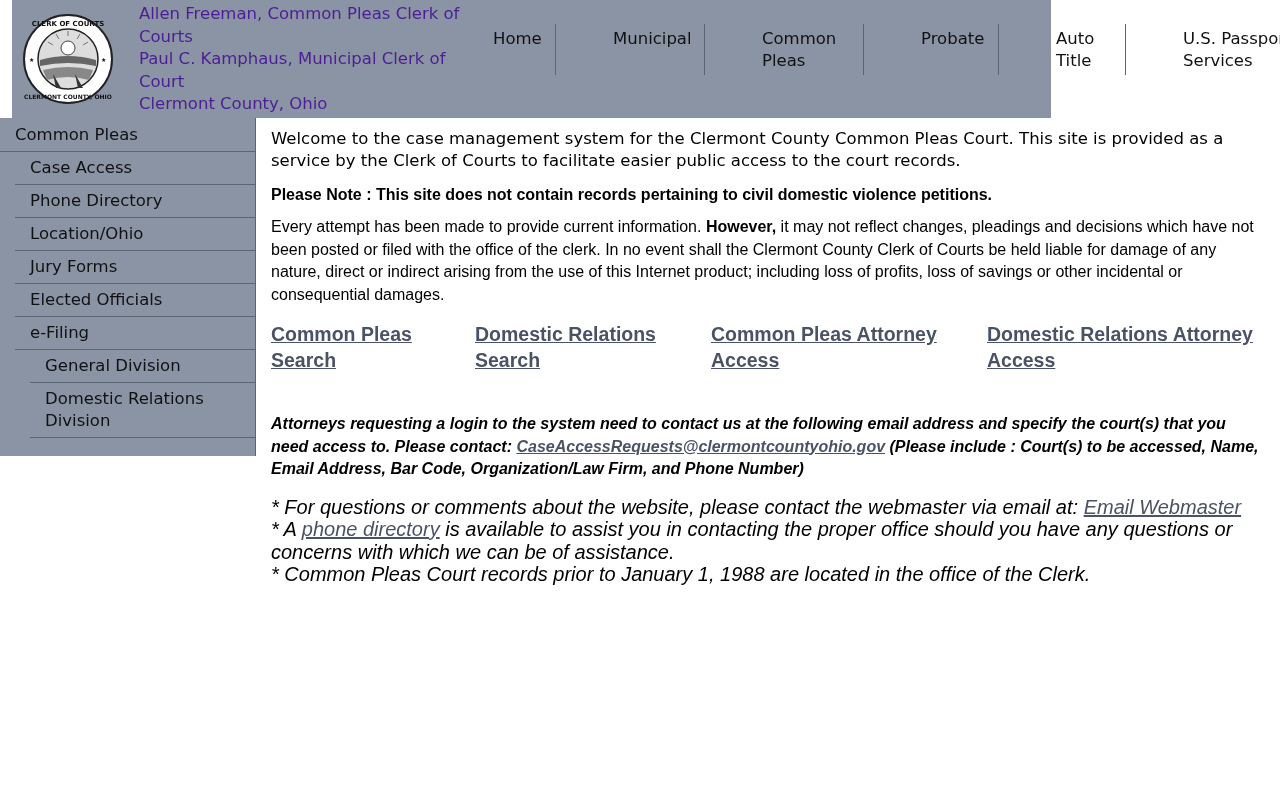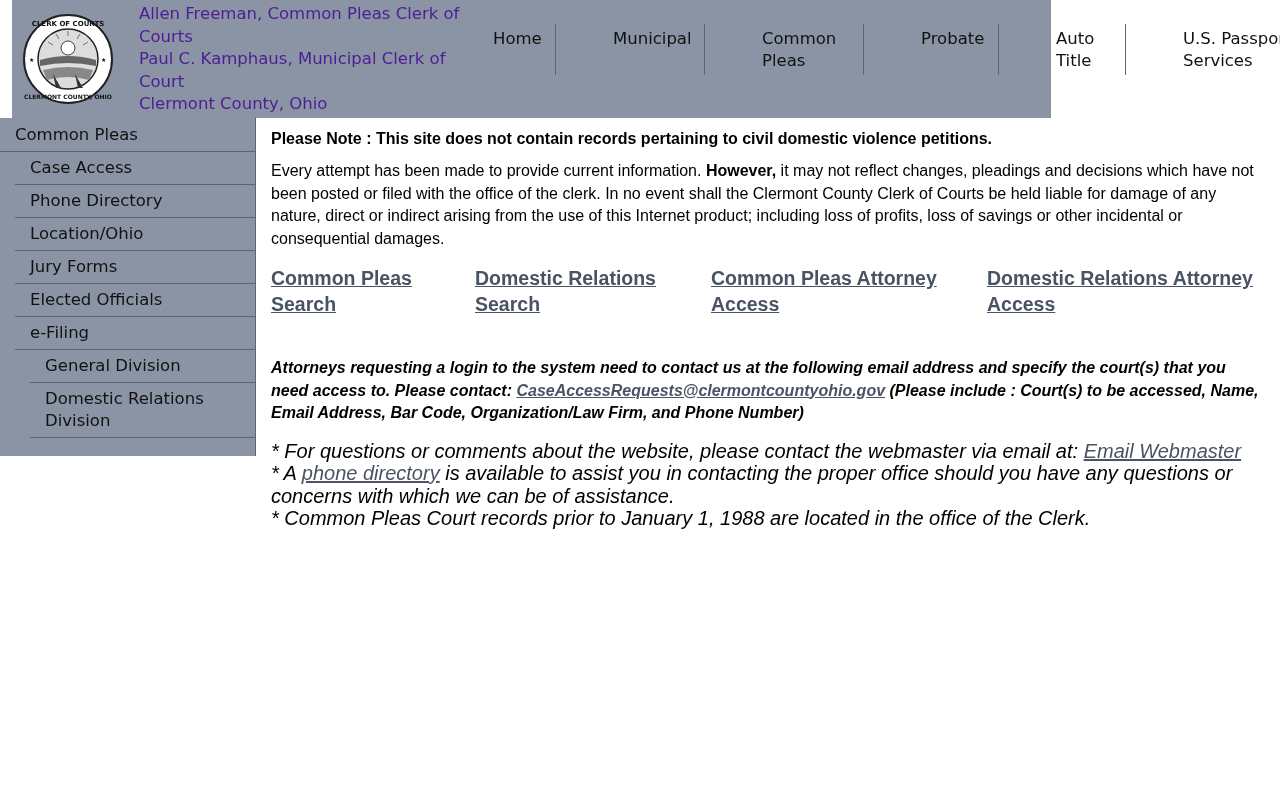--- a/index.html
+++ b/index.html
@@ -72,20 +72,21 @@
   <a class="side-item lvl1">Phone Directory</a>
   <a class="side-item lvl1">Location/Ohio</a>
   <a class="side-item lvl1">Jury Forms</a>
   <a class="side-item lvl1">Elected Officials</a>
   <a class="side-item lvl1">e-Filing</a>
   <a class="side-item lvl2">General Division</a>
   <a class="side-item lvl2">Domestic Relations Division</a>
 </aside>
 
 <main class="main">
+  <p class="p-welcome">Welcome to the case management system for the Clermont County Common Pleas Court. This site is provided as a service by the Clerk of Courts to facilitate easier public access to the court records.</p>
   <p class="p-note">Please Note : This site does not contain records pertaining to civil domestic violence petitions.</p>
   <p class="p-disclaimer"><span>Every attempt has been made to provide current information. </span><b>However,</b><span> it may not reflect changes, pleadings and decisions which have not been posted or filed with the office of the clerk. In no event shall the Clermont County Clerk of Courts be held liable for damage of any nature, direct or indirect arising from the use of this Internet product; including loss of profits, loss of savings or other incidental or consequential damages.</span></p>
   <div class="links-row">
     <div class="lk0"><a>Common Pleas Search</a></div>
     <div class="lk1"><a>Domestic Relations Search</a></div>
     <div class="lk2"><a>Common Pleas Attorney Access</a></div>
     <div class="lk3"><a>Domestic Relations Attorney Access</a></div>
   </div>
   <p class="p-attorney"><span>Attorneys requesting a login to the system need to contact us at the following email address and specify the court(s) that you need access to. Please contact: </span><a>CaseAccessRequests@clermontcountyohio.gov</a><span> (Please include : Court(s) to be accessed, Name, Email Address, Bar Code, Organization/Law Firm, and Phone Number)</span></p>
   <div class="footer-notes">

